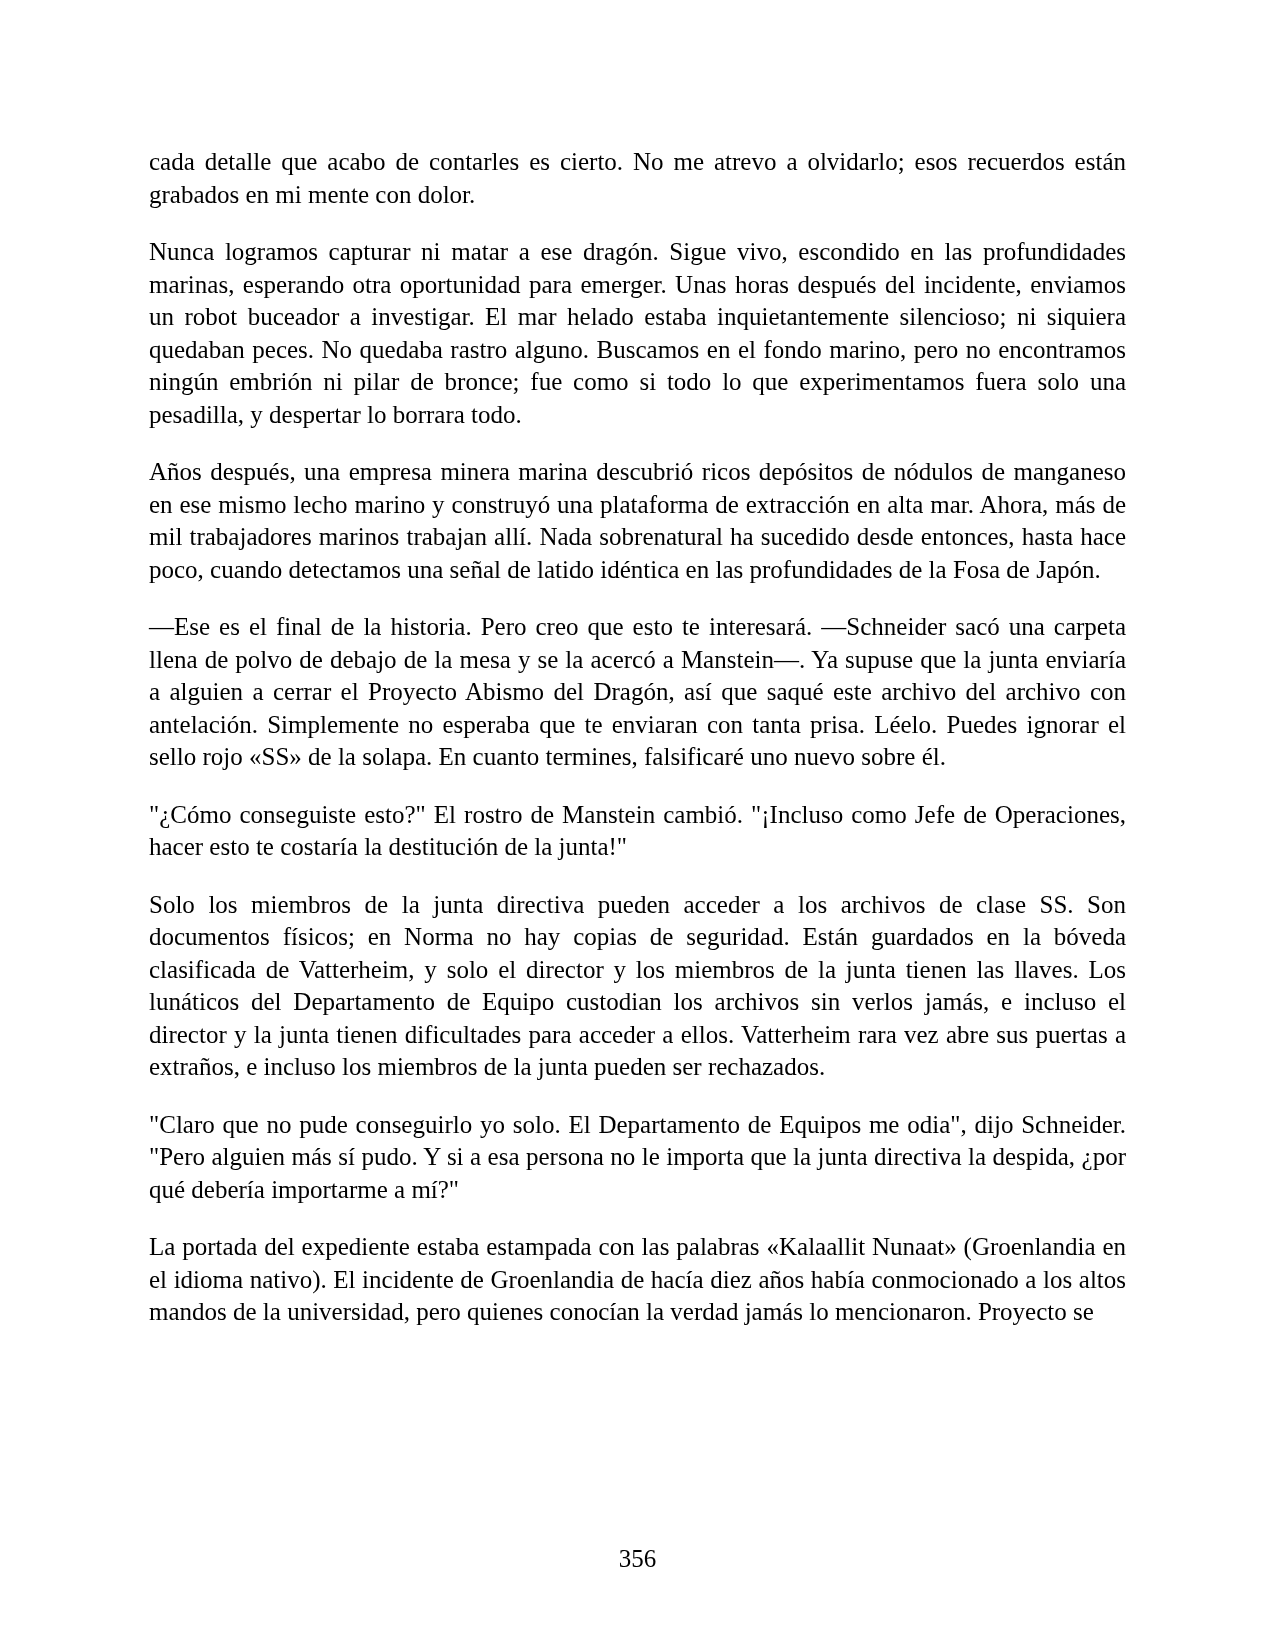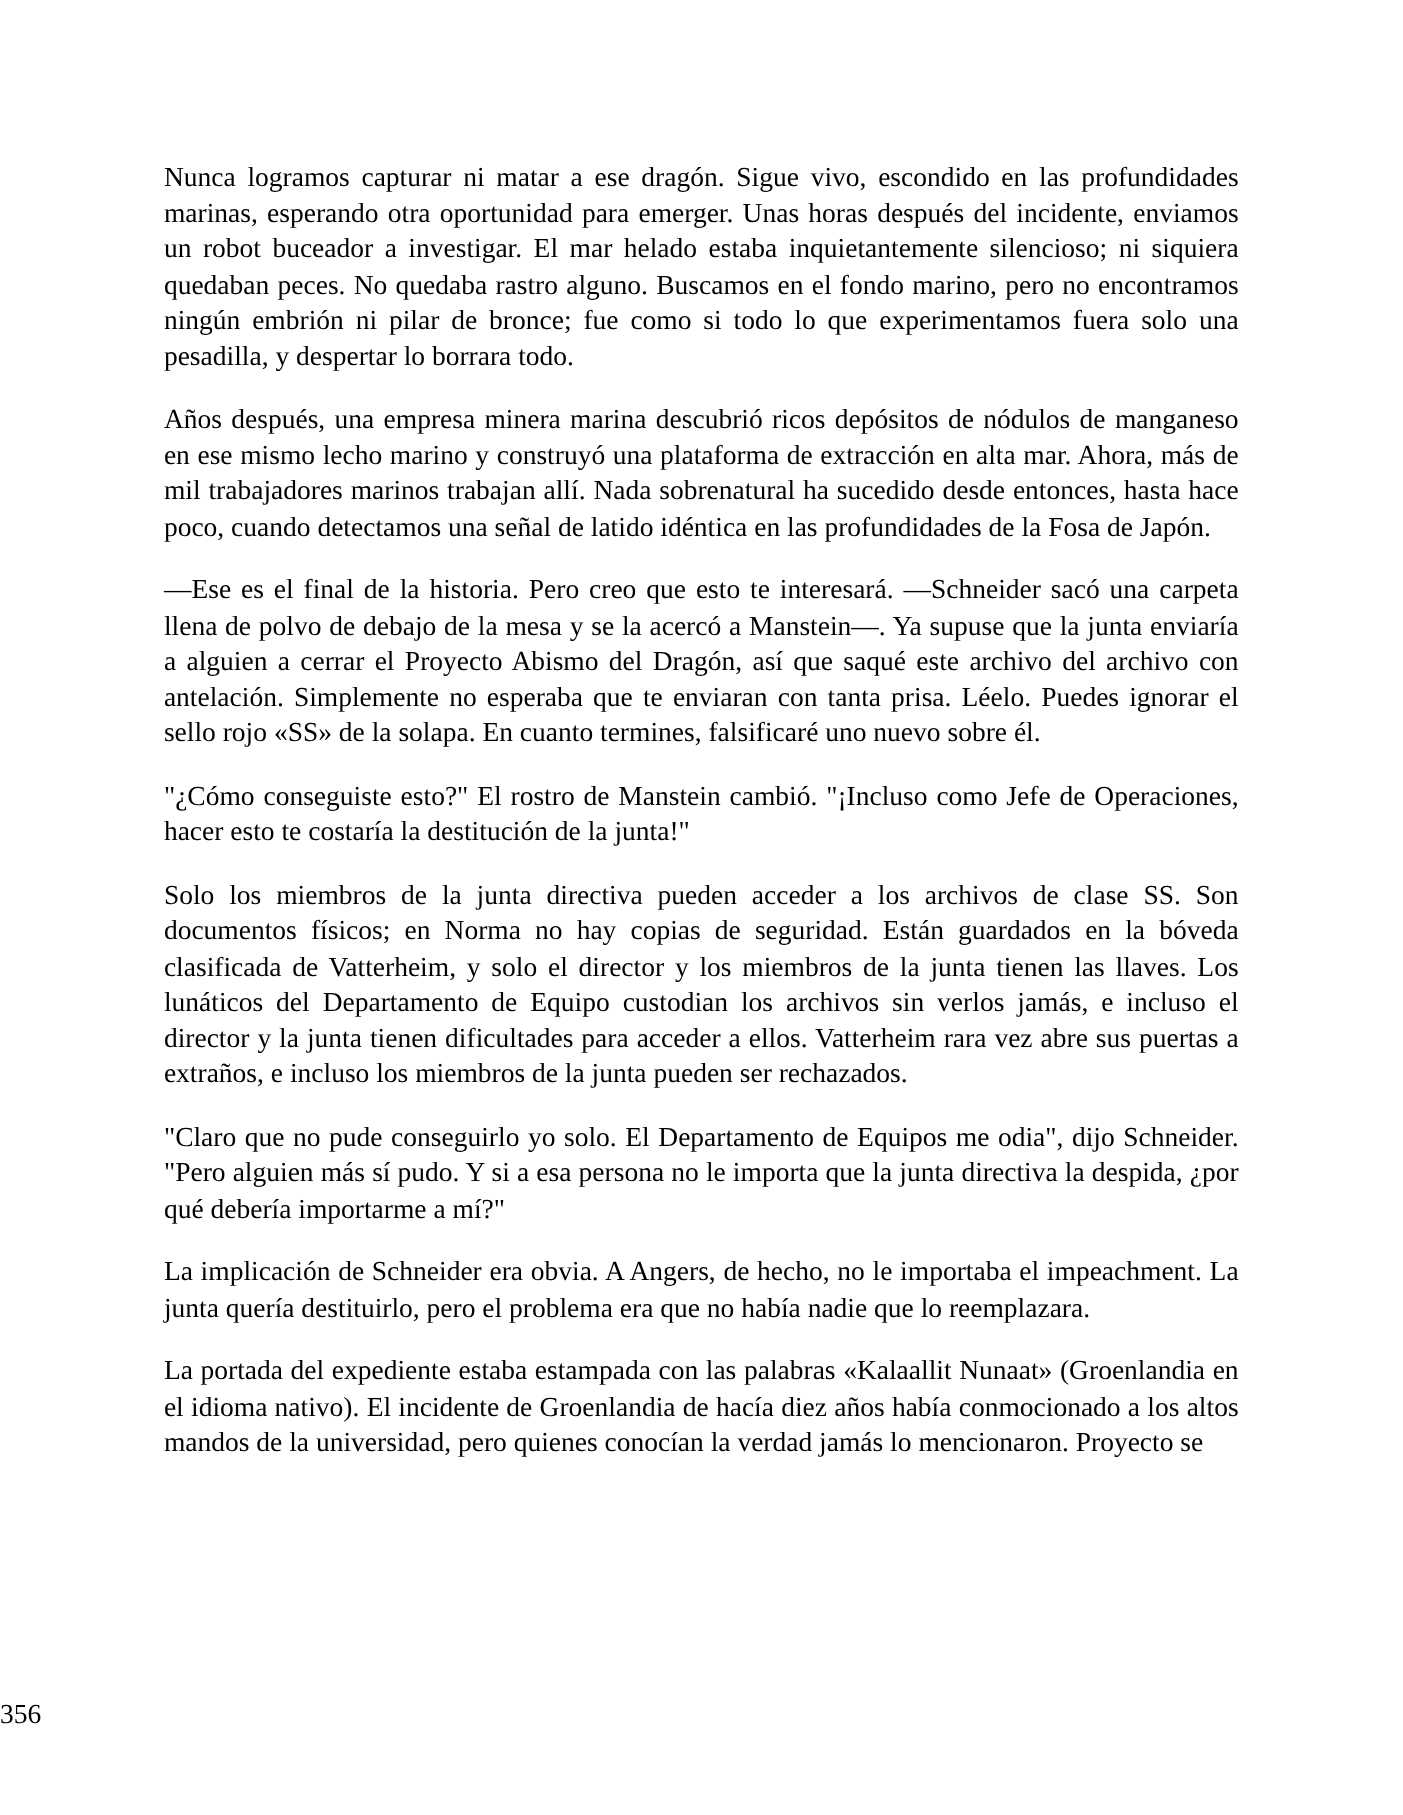--- a/index.html
+++ b/index.html
@@ -33,32 +33,33 @@
   }
   .text-block p {
     margin: 0 0 25px 0;
     padding: 0;
   }
   .page-footer {
     position: absolute;
     left: 0;
     top: 1544px;
     width: 100%;
+    text-align: center;
     font-size: 25px;
     line-height: 30px;
   }
 </style>
 </head>
 <body>
 
 <div class="page">
   <div class="text-block">
+    <p>cada detalle que acabo de contarles es cierto. No me atrevo a olvidarlo; esos recuerdos están grabados en mi mente con dolor.</p>
     <p>Nunca logramos capturar ni matar a ese dragón. Sigue vivo, escondido en las profundidades marinas, esperando otra oportunidad para emerger. Unas horas después del incidente, enviamos un robot buceador a investigar. El mar helado estaba inquietantemente silencioso; ni siquiera quedaban peces. No quedaba rastro alguno. Buscamos en el fondo marino, pero no encontramos ningún embrión ni pilar de bronce; fue como si todo lo que experimentamos fuera solo una pesadilla, y despertar lo borrara todo.</p>
     <p>Años después, una empresa minera marina descubrió ricos depósitos de nódulos de manganeso en ese mismo lecho marino y construyó una plataforma de extracción en alta mar. Ahora, más de mil trabajadores marinos trabajan allí. Nada sobrenatural ha sucedido desde entonces, hasta hace poco, cuando detectamos una señal de latido idéntica en las profundidades de la Fosa de Japón.</p>
     <p>—Ese es el final de la historia. Pero creo que esto te interesará. —Schneider sacó una carpeta llena de polvo de debajo de la mesa y se la acercó a Manstein—. Ya supuse que la junta enviaría a alguien a cerrar el Proyecto Abismo del Dragón, así que saqué este archivo del archivo con antelación. Simplemente no esperaba que te enviaran con tanta prisa. Léelo. Puedes ignorar el sello rojo «SS» de la solapa. En cuanto termines, falsificaré uno nuevo sobre él.</p>
     <p>"¿Cómo conseguiste esto?" El rostro de Manstein cambió. "¡Incluso como Jefe de Operaciones, hacer esto te costaría la destitución de la junta!"</p>
     <p>Solo los miembros de la junta directiva pueden acceder a los archivos de clase SS. Son documentos físicos; en Norma no hay copias de seguridad. Están guardados en la bóveda clasificada de Vatterheim, y solo el director y los miembros de la junta tienen las llaves. Los lunáticos del Departamento de Equipo custodian los archivos sin verlos jamás, e incluso el director y la junta tienen dificultades para acceder a ellos. Vatterheim rara vez abre sus puertas a extraños, e incluso los miembros de la junta pueden ser rechazados.</p>
     <p>"Claro que no pude conseguirlo yo solo. El Departamento de Equipos me odia", dijo Schneider. "Pero alguien más sí pudo. Y si a esa persona no le importa que la junta directiva la despida, ¿por qué debería importarme a mí?"</p>
-    <p>La implicación de Schneider era obvia. A Angers, de hecho, no le importaba el impeachment. La junta quería destituirlo, pero el problema era que no había nadie que lo reemplazara.</p>
     <p>La portada del expediente estaba estampada con las palabras «Kalaallit Nunaat» (Groenlandia en el idioma nativo). El incidente de Groenlandia de hacía diez años había conmocionado a los altos mandos de la universidad, pero quienes conocían la verdad jamás lo mencionaron. Proyecto se</p>
   </div>
   <div class="page-footer">356</div>
 </div>
 
 </body></html>

